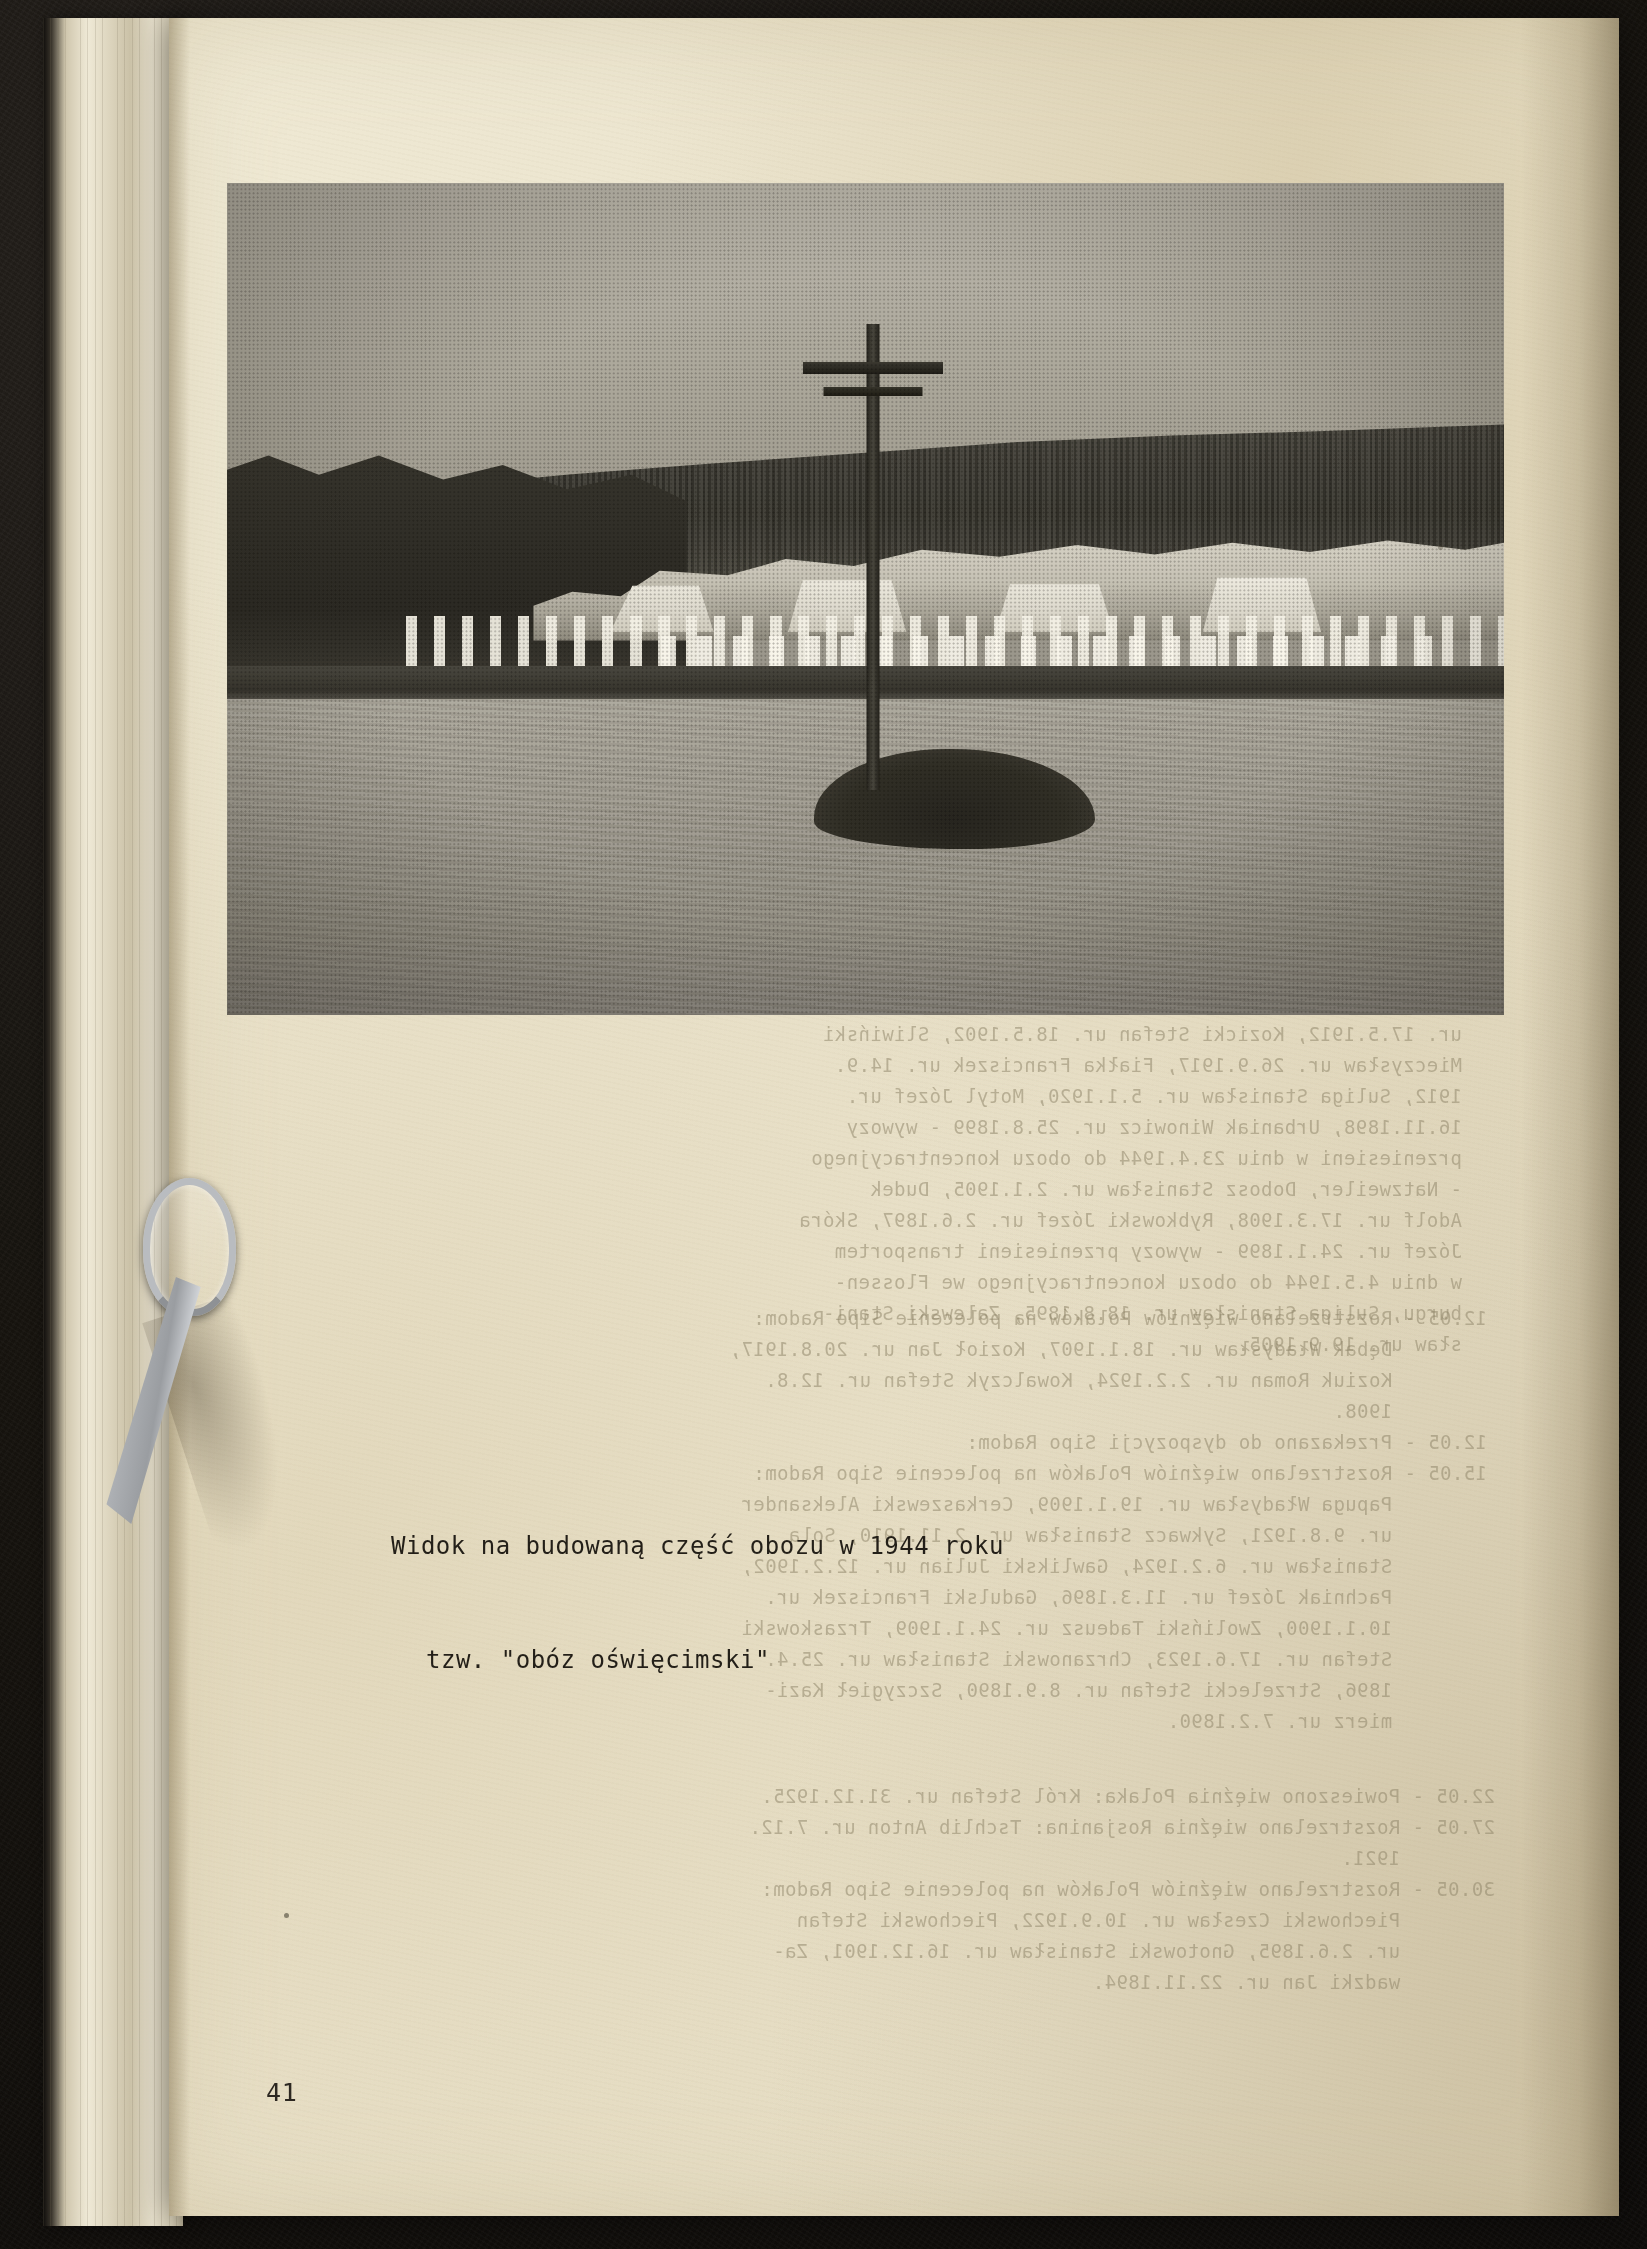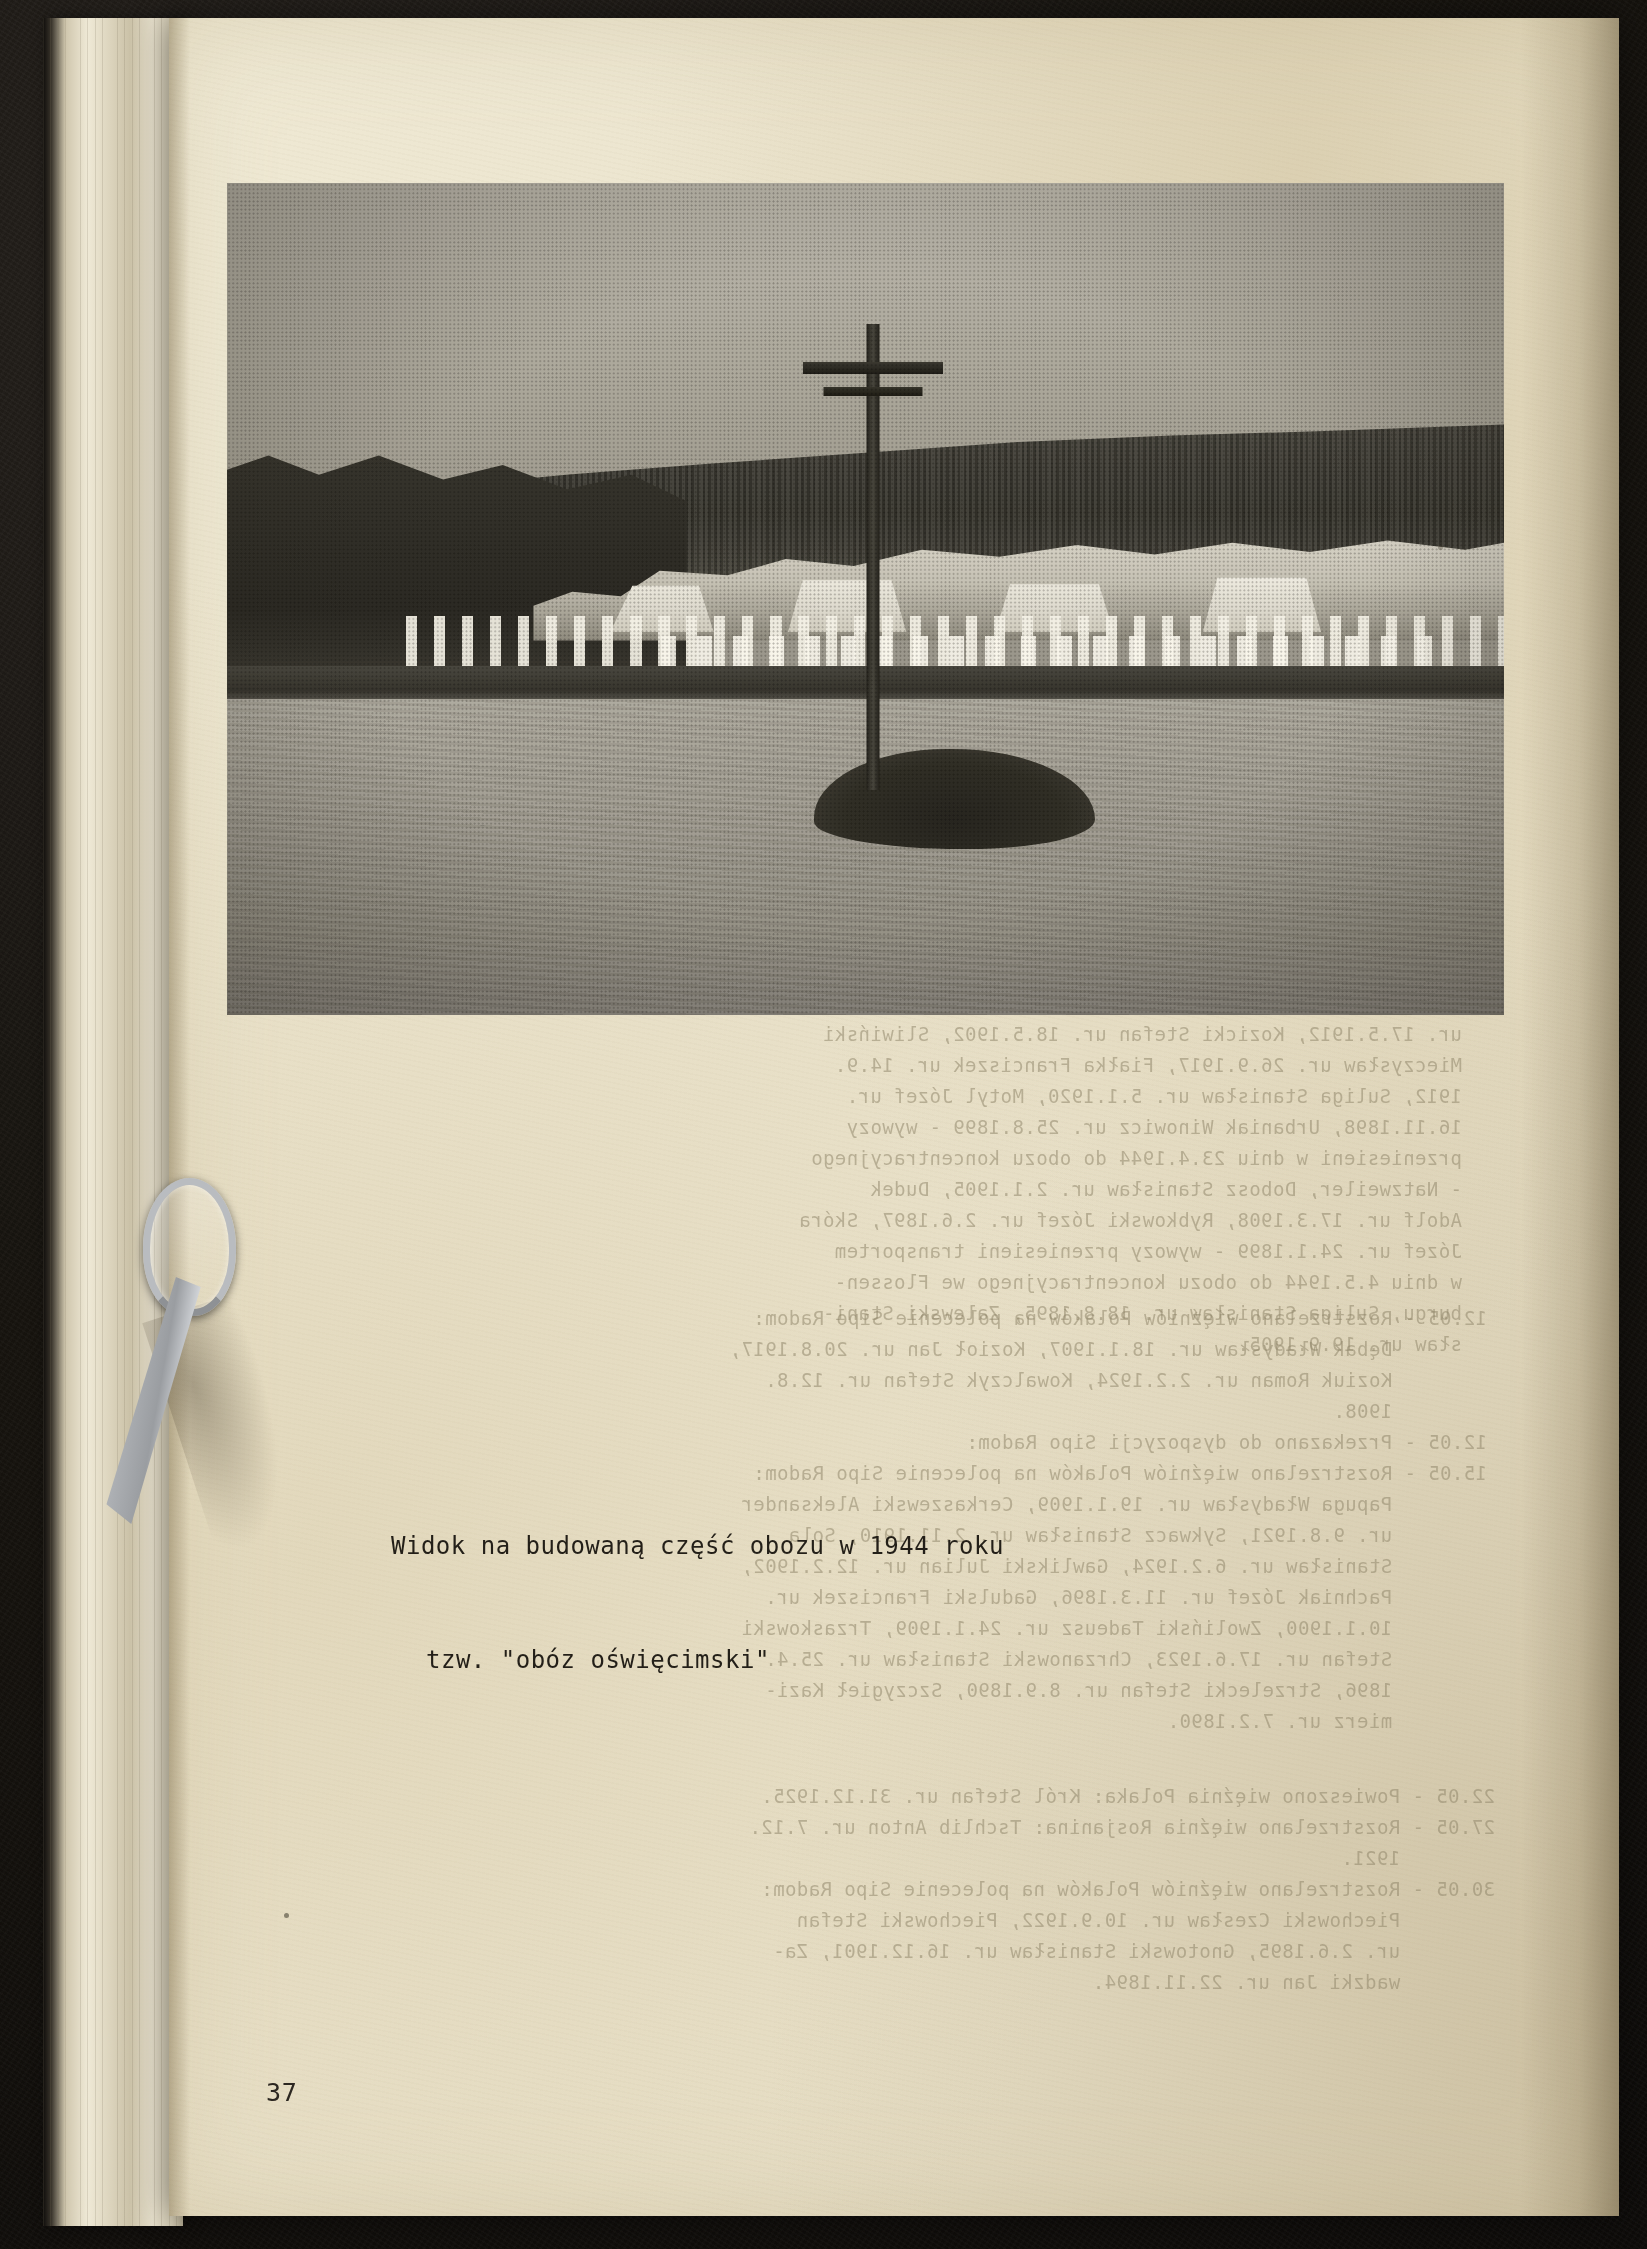--- a/index.html
+++ b/index.html
@@ -393,21 +393,21 @@
 30.05 - Rozstrzelano więźniów Polaków na polecenie Sipo Radom:
         Piechowski Czesław ur. 10.9.1922, Piechowski Stefan
         ur. 2.6.1895, Gnotowski Stanisław ur. 16.12.1901, Za-
         wadzki Jan ur. 22.11.1894.</div>
 
   <div class="caption">
     <div class="l1">Widok na budowaną część obozu w 1944 roku</div>
     <div class="l2">tzw. "obóz oświęcimski"</div>
   </div>
 
-  <div class="page-number">37</div>
+  <div class="page-number">41</div>
 
   <div class="speck" style="left:115px; top:1895px;"></div>
   <div class="speck" style="left:1269px; top:527px; opacity:.35;"></div>
 </div>
 
 <div class="clip">
   <div class="clip-shadow"></div>
   <div class="clip-loop"></div>
   <div class="clip-shaft"></div>
 </div>

